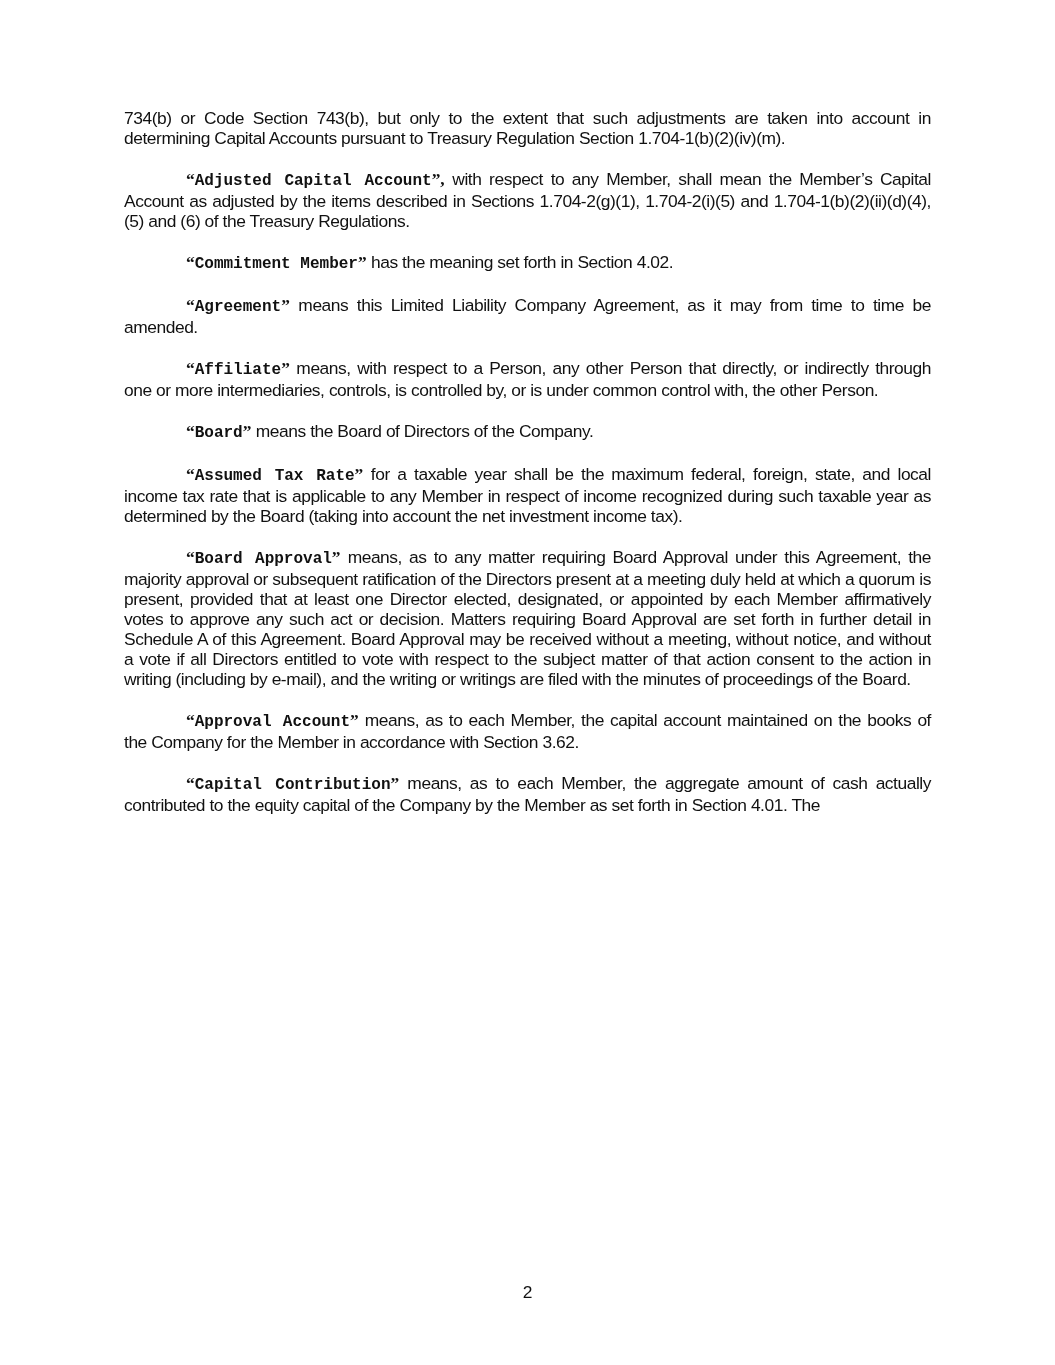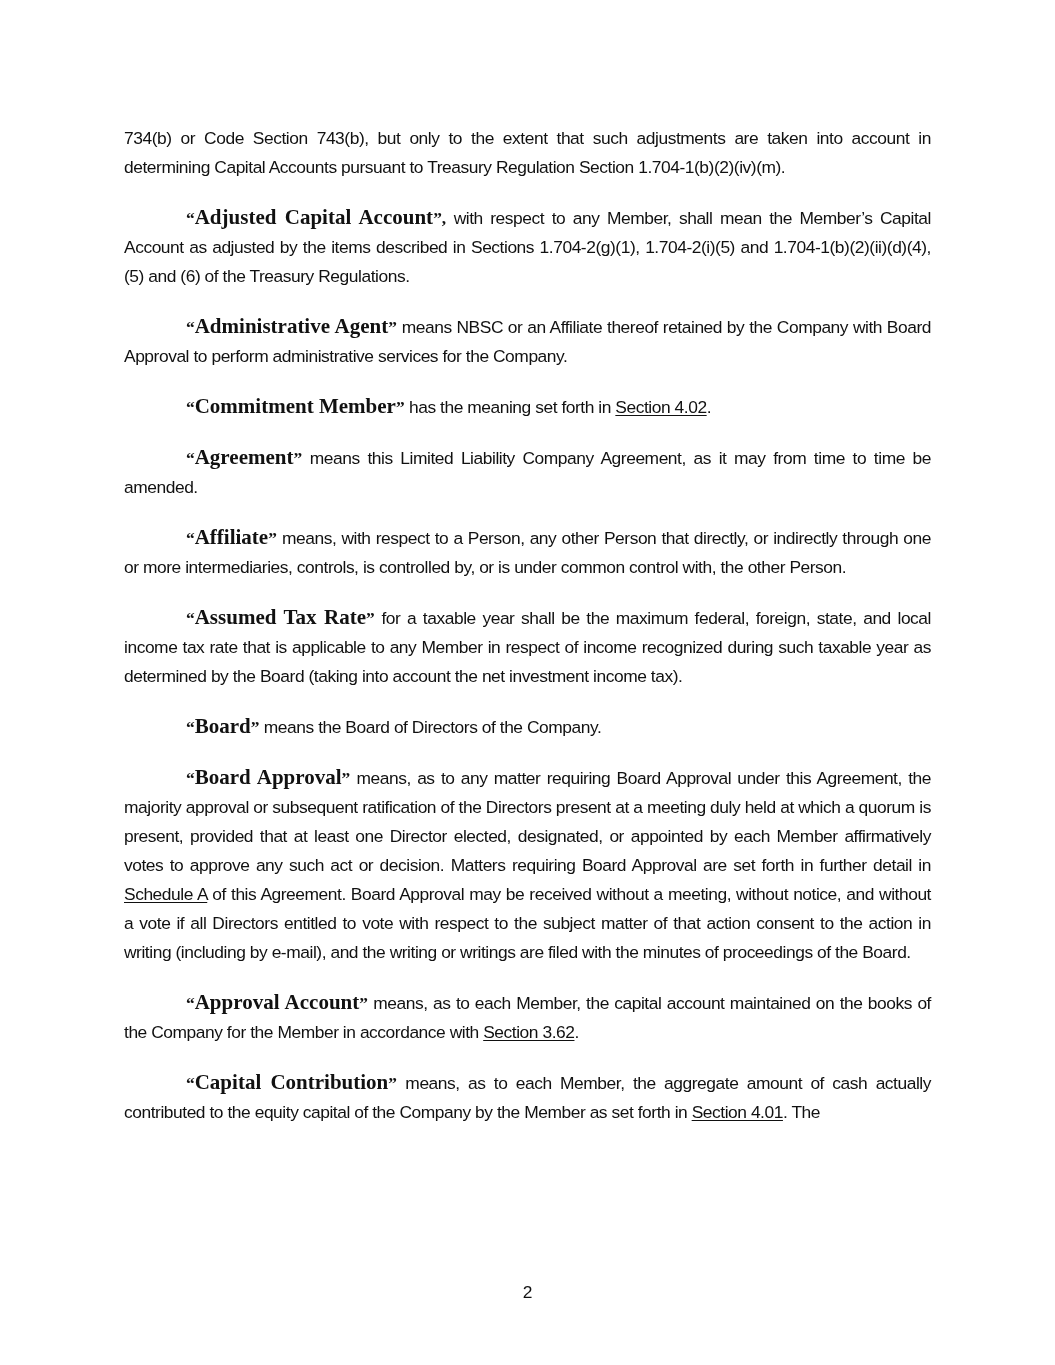--- a/index.html
+++ b/index.html
@@ -10,48 +10,47 @@
     body {
       width: 1055px;
       height: 1365px;
       position: relative;
       overflow: hidden;
       color: #111111;
     }
     .page {
       position: absolute;
       left: 124px;
-      top: 124px;
+      top: 108px;
       width: 807px;
       font-family: "Liberation Sans", sans-serif;
       font-size: 17.4px;
-      line-height: 29px;
+      line-height: 20px;
       letter-spacing: -0.45px;
       word-spacing: 0px;
     }
     .para {
       margin: 0 0 21px 0;
       text-align: justify;
     }
     .para.indent {
       text-indent: 62px;
     }
     .term {
-      font-family: Liberation Serif, serif;
+      font-family: Liberation Mono, monospace;
       font-weight: bold;
       letter-spacing: 0;
-      font-size: 21px;
+      font-size: 16px;
     }
     .q {
       font-family: "Liberation Serif", serif;
       font-weight: bold;
       letter-spacing: 0;
     }
     .xref {
-      text-decoration: underline;
       text-underline-offset: 2px;
       text-decoration-thickness: 1px;
     }
     .page-number {
       position: absolute;
       top: 1281px;
       left: 0;
       width: 1055px;
       text-align: center;
       font-family: "Liberation Sans", sans-serif;
@@ -61,32 +60,31 @@
   </style>
 </head>
 <body>
 
 <div class="page">
 
   <p class="para">734(b) or Code Section 743(b), but only to the extent that such adjustments are taken into account in determining Capital Accounts pursuant to Treasury Regulation Section 1.704-1(b)(2)(iv)(m).</p>
 
   <p class="para indent"><span class="q">“</span><span class="term">Adjusted Capital Account</span><span class="q">”,</span><span> with respect to any Member, shall mean the Member’s Capital Account as adjusted by the items described in Sections 1.704-2(g)(1), 1.704-2(i)(5) and 1.704-1(b)(2)(ii)(d)(4), (5) and (6) of the Treasury Regulations.</span></p>
 
-  <p class="para indent"><span class="q">“</span><span class="term">Administrative Agent</span><span class="q">”</span><span> means NBSC or an Affiliate thereof retained by the Company with Board Approval to perform administrative services for the Company.</span></p>
 
 
   <p class="para indent"><span class="q">“</span><span class="term">Commitment Member</span><span class="q">”</span><span> has the meaning set forth in </span><span class="xref">Section 4.02</span><span>.</span></p>
 
   <p class="para indent"><span class="q">“</span><span class="term">Agreement</span><span class="q">”</span><span> means this Limited Liability Company Agreement, as it may from time to time be amended.</span></p>
 
   <p class="para indent"><span class="q">“</span><span class="term">Affiliate</span><span class="q">”</span><span> means, with respect to a Person, any other Person that directly, or indirectly through one or more intermediaries, controls, is controlled by, or is under common control with, the other Person.</span></p>
 
+  <p class="para indent"><span class="q">“</span><span class="term">Board</span><span class="q">”</span><span> means the Board of Directors of the Company.</span></p>
+
   <p class="para indent"><span class="q">“</span><span class="term">Assumed Tax Rate</span><span class="q">”</span><span> for a taxable year shall be the maximum federal, foreign, state, and local income tax rate that is applicable to any Member in respect of income recognized during such taxable year as determined by the Board (taking into account the net investment income tax).</span></p>
-
-  <p class="para indent"><span class="q">“</span><span class="term">Board</span><span class="q">”</span><span> means the Board of Directors of the Company.</span></p>
 
   <p class="para indent"><span class="q">“</span><span class="term">Board Approval</span><span class="q">”</span><span> means, as to any matter requiring Board Approval under this Agreement, the majority approval or subsequent ratification of the Directors present at a meeting duly held at which a quorum is present, provided that at least one Director elected, designated, or appointed by each Member affirmatively votes to approve any such act or decision. Matters requiring Board Approval are set forth in further detail in </span><span class="xref">Schedule A</span><span> of this Agreement. Board Approval may be received without a meeting, without notice, and without a vote if all Directors entitled to vote with respect to the subject matter of that action consent to the action in writing (including by e-mail), and the writing or writings are filed with the minutes of proceedings of the Board.</span></p>
 
   <p class="para indent"><span class="q">“</span><span class="term">Approval Account</span><span class="q">”</span><span> means, as to each Member, the capital account maintained on the books of the Company for the Member in accordance with </span><span class="xref">Section 3.62</span><span>.</span></p>
 
 
   <p class="para indent"><span class="q">“</span><span class="term">Capital Contribution</span><span class="q">”</span><span> means, as to each Member, the aggregate amount of cash actually contributed to the equity capital of the Company by the Member as set forth in </span><span class="xref">Section 4.01</span><span>. The</span></p>
 
 </div>
 

